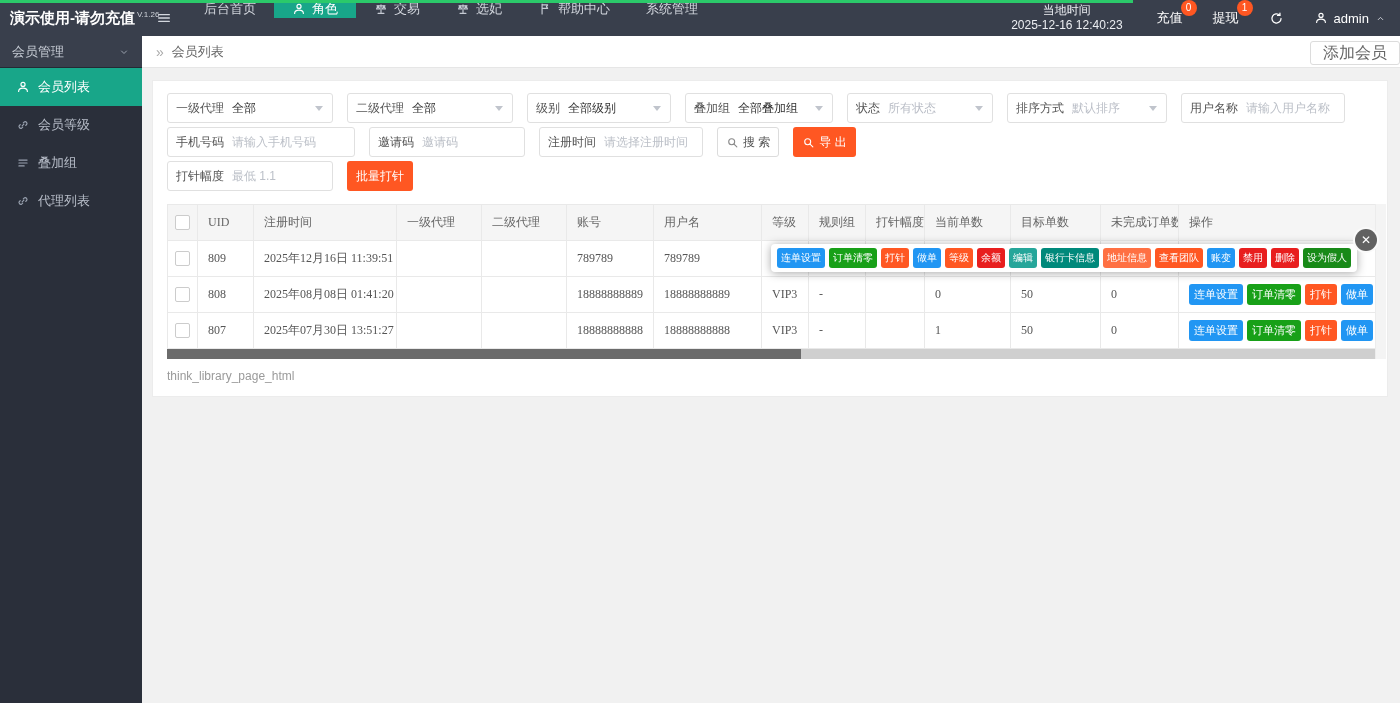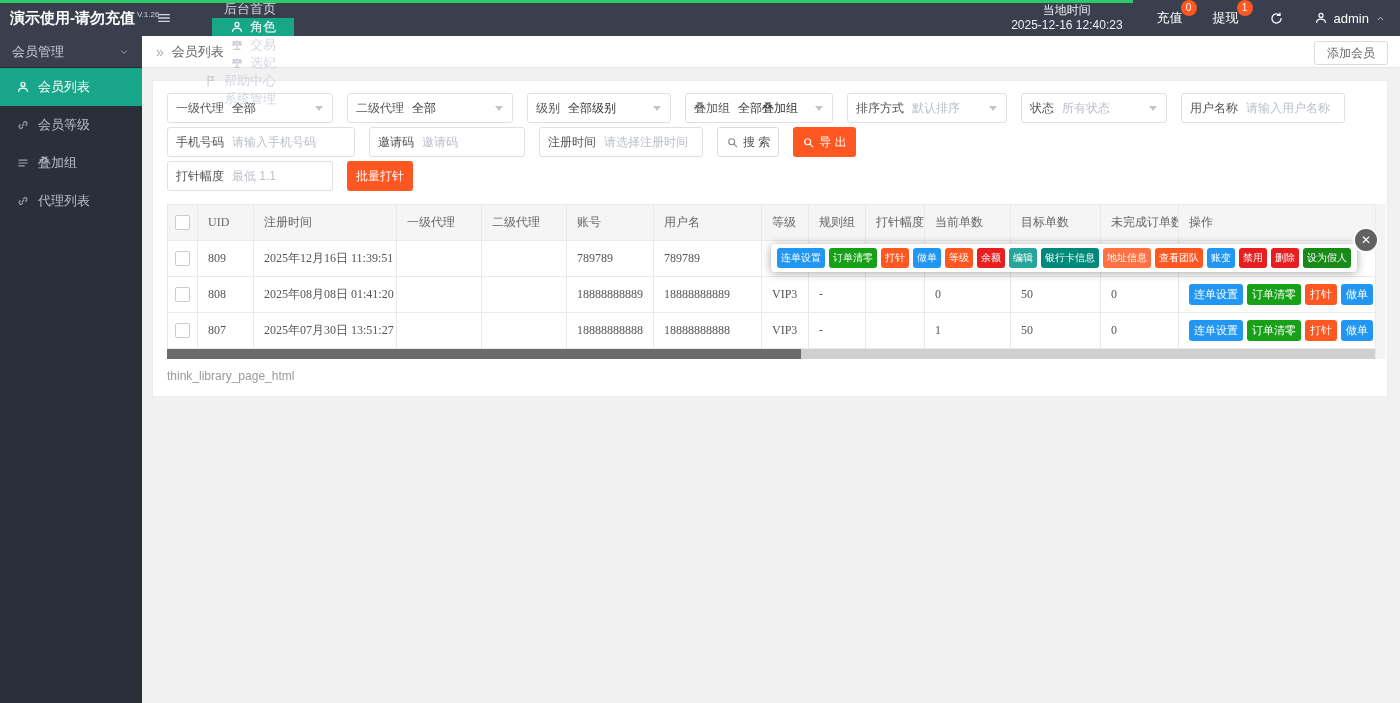--- a/index.html
+++ b/index.html
@@ -5,41 +5,41 @@
   * { box-sizing: border-box; margin: 0; padding: 0; }
   html,body { width:1400px; height:703px; overflow:hidden; }
   body { font-family:"Liberation Sans","DejaVu Sans",sans-serif; background:#f1f1f1; position:relative; }
 
   
   .topline { position:absolute; left:0; top:0; width:1133px; height:3px; background:#2bc96a; z-index:50; }
   .topbar { position:absolute; left:0; top:0; width:1400px; height:36px; background:#393f4c; display:flex; align-items:stretch; color:#d3d7de; z-index:40; }
   .brand { width:142px; display:flex; align-items:center; padding-left:10px; color:#fff; font-size:15px; font-weight:bold; white-space:nowrap; }
   .brand sup { font-size:8px; font-weight:normal; color:#cfd3da; margin-left:2px; transform:translateY(-4px); }
   .nav-toggle { width:44px; display:flex; align-items:center; justify-content:center; cursor:pointer; }
-  .topnav { display:flex; align-items:flex-end;flex-direction:column; }
+  .topnav { display:flex; align-items:flex-start; }
   .nav-item { display:flex; align-items:center; gap:6px; padding:0 18px; font-size:13px; color:#d3d7de; cursor:pointer; }
   .nav-item.active { background:#18a689; color:#fff; }
   .topbar-right { margin-left:auto; display:flex; align-items:center; padding-right:14px; }
   .time-block { text-align:center; font-size:12px; line-height:15px; color:#eceef2; margin-right:34px; }
   .tb-link { position:relative; font-size:13px; color:#fff; margin-right:30px; cursor:pointer; display:flex; align-items:center; gap:5px; }
   .badge { position:absolute; top:-9px; right:-14px; min-width:16px; height:16px; line-height:16px; border-radius:8px; background:#ff5722; color:#fff; font-size:10px; text-align:center; padding:0 3px; }
   .user-menu { display:flex; align-items:center; gap:6px; font-size:13px; color:#fff; cursor:pointer; }
 
   
   .sidebar { position:absolute; left:0; top:36px; width:142px; height:667px; background:#2a2f3a; z-index:30; }
   .sb-group-header { height:32px; background:#393f4c; color:#c6cbd4; font-size:13px; display:flex; align-items:center; padding:0 12px; cursor:pointer; border-bottom:1px solid #242934;gap:40px; }
   .sb-group-header .chev { margin-left:auto; }
   .sb-item { height:38px; display:flex; align-items:center; gap:8px; padding:0 12px 0 16px; color:#b8bec9; font-size:13px; cursor:pointer; }
   .sb-item.active { background:#18a689; color:#fff; }
 
   
   .main { position:absolute; left:142px; top:36px; width:1258px; height:667px; background:#f1f1f1; }
   .crumb-bar { position:absolute; left:0; top:0; width:1258px; height:32px; background:#fff; border-bottom:1px solid #e6e6e6; display:flex; align-items:center; padding:0 14px; font-size:13px; color:#666; }
   .crumb-glyph { color:#aaa; margin-right:8px; font-size:14px; }
-  .add-btn { position:absolute; right:12px; top:5px; height:24px; padding:0 12px; background:#fff; border:1px solid #dcdcdc; border-radius:3px; font-size:12px; color:#666; cursor:pointer; font-family:inherit; }
+  .add-btn { position:absolute; right:0; top:5px; height:24px; padding:0 12px; background:#fff; border:1px solid #dcdcdc; border-radius:3px; font-size:16px; color:#666; cursor:pointer; font-family:inherit; }
 
   .card { position:absolute; left:10px; top:44px; width:1236px; height:317px; background:#fff; border:1px solid #ececec; }
 
   
   .frow { position:absolute; left:14px; display:flex; gap:14px; height:30px; align-items:center; }
   #frow1 { top:12px; } #frow2 { top:46px; } #frow3 { top:80px; }
   .fgroup { display:flex; align-items:center; height:30px; border:1px solid #e0e0e0; border-radius:3px; background:#fff; font-size:12px; overflow:hidden; }
   .flabel { padding:0 8px; color:#555; white-space:nowrap; flex:none; }
   .fvalue { color:#333; white-space:nowrap; flex:1; }
   .fvalue.muted { color:#b9bdc6; }
@@ -217,28 +217,28 @@
         <div class="fgroup" style="width: 144px;">
           <span class="flabel">级别</span>
           <span class="fvalue">全部级别</span>
           <span class="caret"></span>
         </div>
         <div class="fgroup" style="width: 148px;">
           <span class="flabel">叠加组</span>
           <span class="fvalue">全部叠加组</span>
           <span class="caret"></span>
         </div>
+        <div class="fgroup" style="width: 146px;">
+          <span class="flabel">状态</span>
+          <span class="fvalue muted">所有状态</span>
+          <span class="caret"></span>
+        </div>
         <div class="fgroup" style="width: 160px;">
           <span class="flabel">排序方式</span>
           <span class="fvalue muted">默认排序</span>
-          <span class="caret"></span>
-        </div>
-        <div class="fgroup" style="width: 146px;">
-          <span class="flabel">状态</span>
-          <span class="fvalue muted">所有状态</span>
           <span class="caret"></span>
         </div>
         <div class="fgroup" style="width: 164px;">
           <span class="flabel">用户名称</span>
           <input placeholder="请输入用户名称" style="">
         </div>
       </div>
     <div class="frow" id="frow2">
         <div class="fgroup" style="width: 188px;">
           <span class="flabel">手机号码</span>

